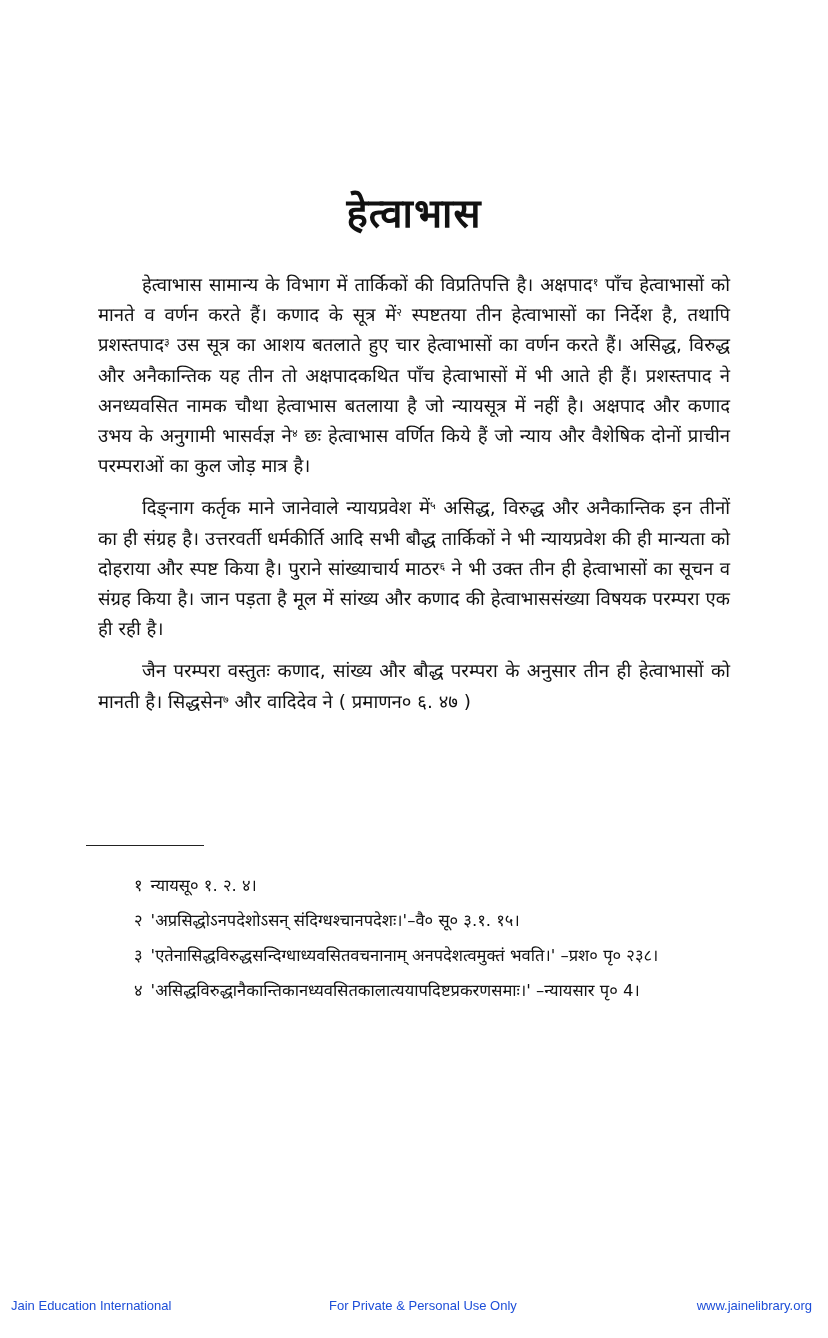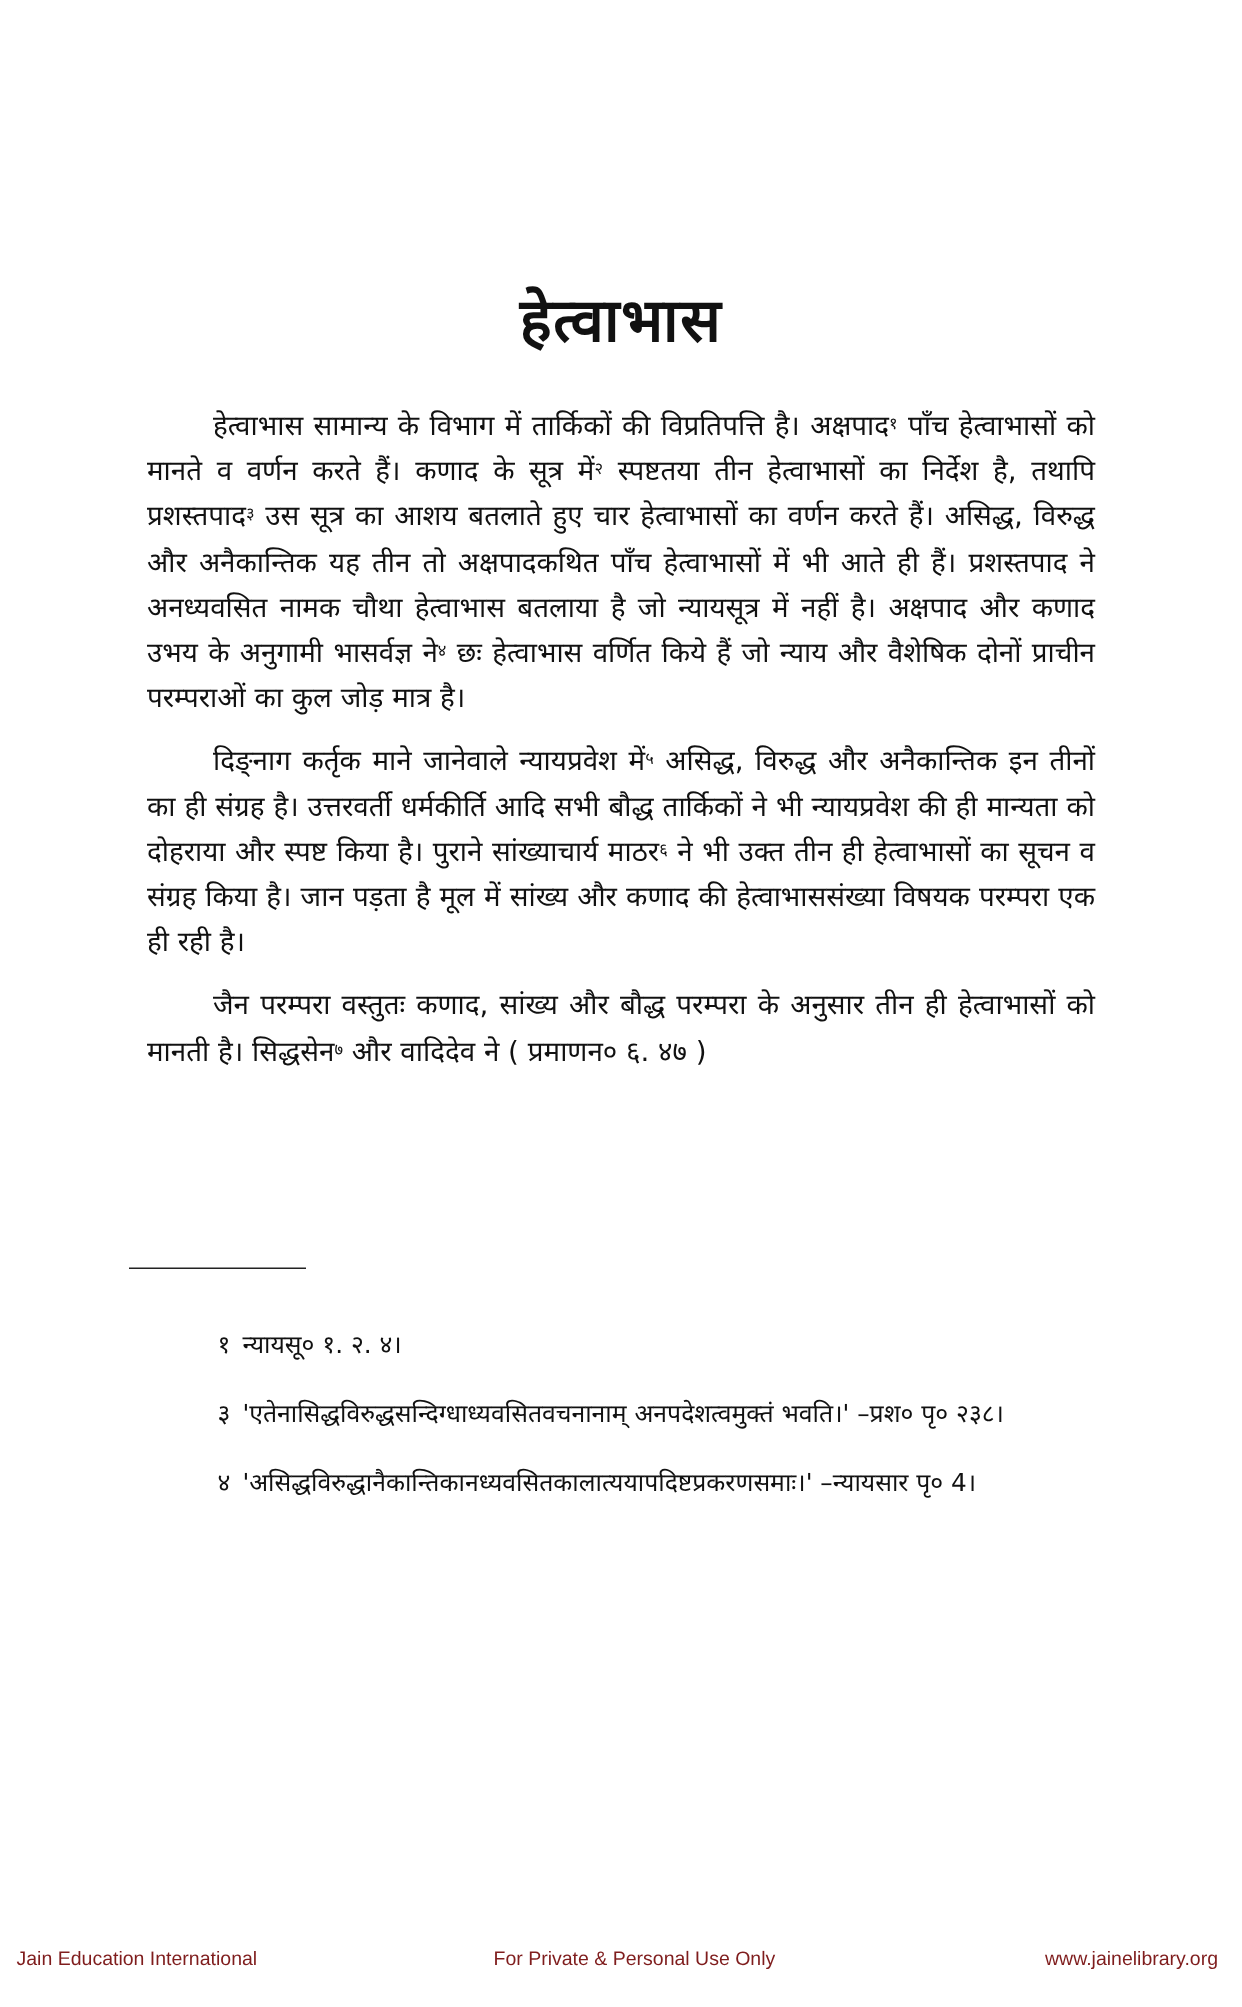--- a/index.html
+++ b/index.html
@@ -19,25 +19,25 @@
     .para { margin: 12px; text-indent: 44px; }
     sup { font-size: 11px; vertical-align: top; position: relative; top: -2px; }
     .rule {
       position: absolute; left: 86px; top: 845px; width: 118px; height: 0;
       border-top: 1.5px solid #222;
     }
     .footnotes {
       position: absolute; left: 86px; width: 660px; top: 866px;
       font-size: 16.5px; line-height: 31px;
     }
-    .fn { margin: 15px; text-indent: 44px; }
+    .fn { margin: 4px; text-indent: 44px; }
     .fn .num { margin-right: 8px; }
     .footer {
       position: absolute; top: 1298px; left: 0; width: 828px; height: 20px;
-      font-family: "Liberation Sans", sans-serif; font-size: 13px; color: #7f1d1d;
+      font-family: "Liberation Sans", sans-serif; font-size: 13px; color: #1d4ed8;
     }
     .footer span { position: absolute; top: 0; }
     .f-left { left: 11px; }
     .f-center { left: 329px; }
     .f-right { right: 16px; text-align: center; }
   </style>
 </head>
 <body>
 
 <div class="page">
@@ -46,20 +46,21 @@
   <div class="body-text">
     <p class="para">हेत्वाभास सामान्य के विभाग में तार्किकों की विप्रतिपत्ति है। अक्षपाद<sup>१</sup> पाँच हेत्वाभासों को मानते व वर्णन करते हैं। कणाद के सूत्र में<sup>२</sup> स्पष्टतया तीन हेत्वाभासों का निर्देश है, तथापि प्रशस्तपाद<sup>३</sup> उस सूत्र का आशय बतलाते हुए चार हेत्वाभासों का वर्णन करते हैं। असिद्ध, विरुद्ध और अनैकान्तिक यह तीन तो अक्षपादकथित पाँच हेत्वाभासों में भी आते ही हैं। प्रशस्तपाद ने अनध्यवसित नामक चौथा हेत्वाभास बतलाया है जो न्यायसूत्र में नहीं है। अक्षपाद और कणाद उभय के अनुगामी भासर्वज्ञ ने<sup>४</sup> छः हेत्वाभास वर्णित किये हैं जो न्याय और वैशेषिक दोनों प्राचीन परम्पराओं का कुल जोड़ मात्र है।</p>
     <p class="para">दिङ्नाग कर्तृक माने जानेवाले न्यायप्रवेश में<sup>५</sup> असिद्ध, विरुद्ध और अनैकान्तिक इन तीनों का ही संग्रह है। उत्तरवर्ती धर्मकीर्ति आदि सभी बौद्ध तार्किकों ने भी न्यायप्रवेश की ही मान्यता को दोहराया और स्पष्ट किया है। पुराने सांख्याचार्य माठर<sup>६</sup> ने भी उक्त तीन ही हेत्वाभासों का सूचन व संग्रह किया है। जान पड़ता है मूल में सांख्य और कणाद की हेत्वाभाससंख्या विषयक परम्परा एक ही रही है।</p>
     <p class="para">जैन परम्परा वस्तुतः कणाद, सांख्य और बौद्ध परम्परा के अनुसार तीन ही हेत्वाभासों को मानती है। सिद्धसेन<sup>७</sup> और वादिदेव ने ( प्रमाणन० ६. ४७ )</p>
   </div>
 
   <div class="rule"></div>
 
   <div class="footnotes">
     <p class="fn"><span class="num">१</span><span>न्यायसू० १. २. ४।</span></p>
+    <p class="fn"><span class="num">२</span><span>'अप्रसिद्धोऽनपदेशोऽसन् संदिग्धश्चानपदेशः।'–वै० सू० ३.१. १५।</span></p>
     <p class="fn"><span class="num">३</span><span>'एतेनासिद्धविरुद्धसन्दिग्धाध्यवसितवचनानाम् अनपदेशत्वमुक्तं भवति।' –प्रश० पृ० २३८।</span></p>
     <p class="fn"><span class="num">४</span><span>'असिद्धविरुद्धानैकान्तिकानध्यवसितकालात्ययापदिष्टप्रकरणसमाः।' –न्यायसार पृ० 4।</span></p>
   </div>
 
   <div class="footer">
     <span class="f-left">Jain Education International</span>
     <span class="f-center">For Private &amp; Personal Use Only</span>
     <span class="f-right">www.jainelibrary.org</span>
   </div>
 </div>

